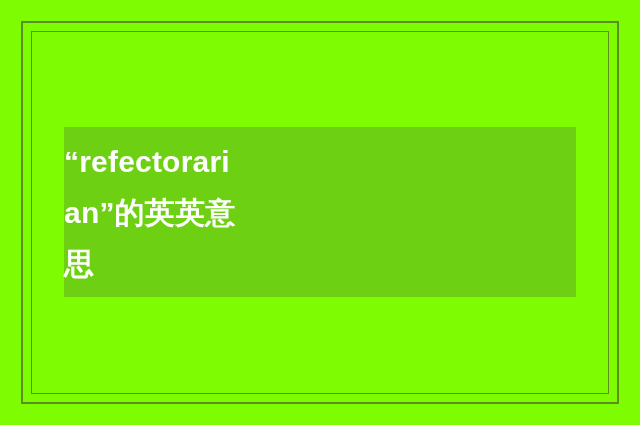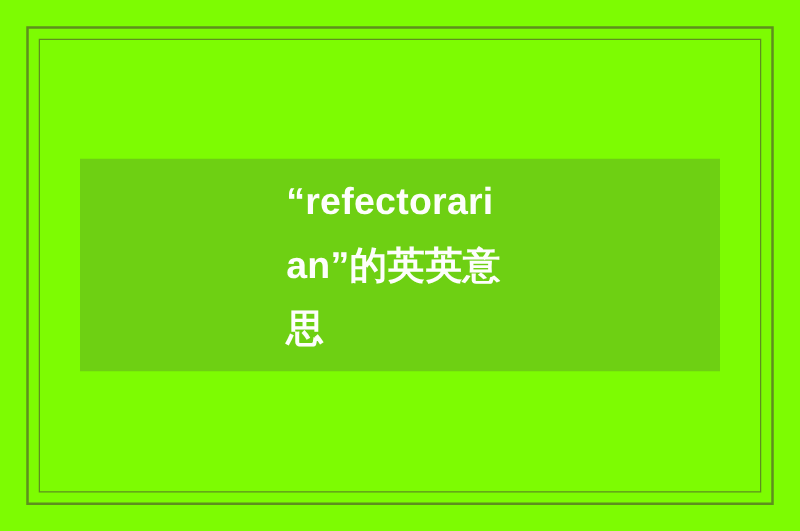--- a/index.html
+++ b/index.html
@@ -49,21 +49,21 @@
   #content-panel {
     position: absolute;
     left: 64px;
     top: 127px;
     width: 512px;
     height: 170px;
     background: #6ed013;
     box-sizing: border-box;
     display: flex;
     align-items: center;
-    justify-content: center;
+    justify-content: flex-start;
   }
 
   #title-text {
     display: block;
     width: 182px;
     color: #fdfefb;
     font-family: "Liberation Sans", "DejaVu Sans", sans-serif;
     font-weight: bold;
     font-size: 30px;
     line-height: 51px;

